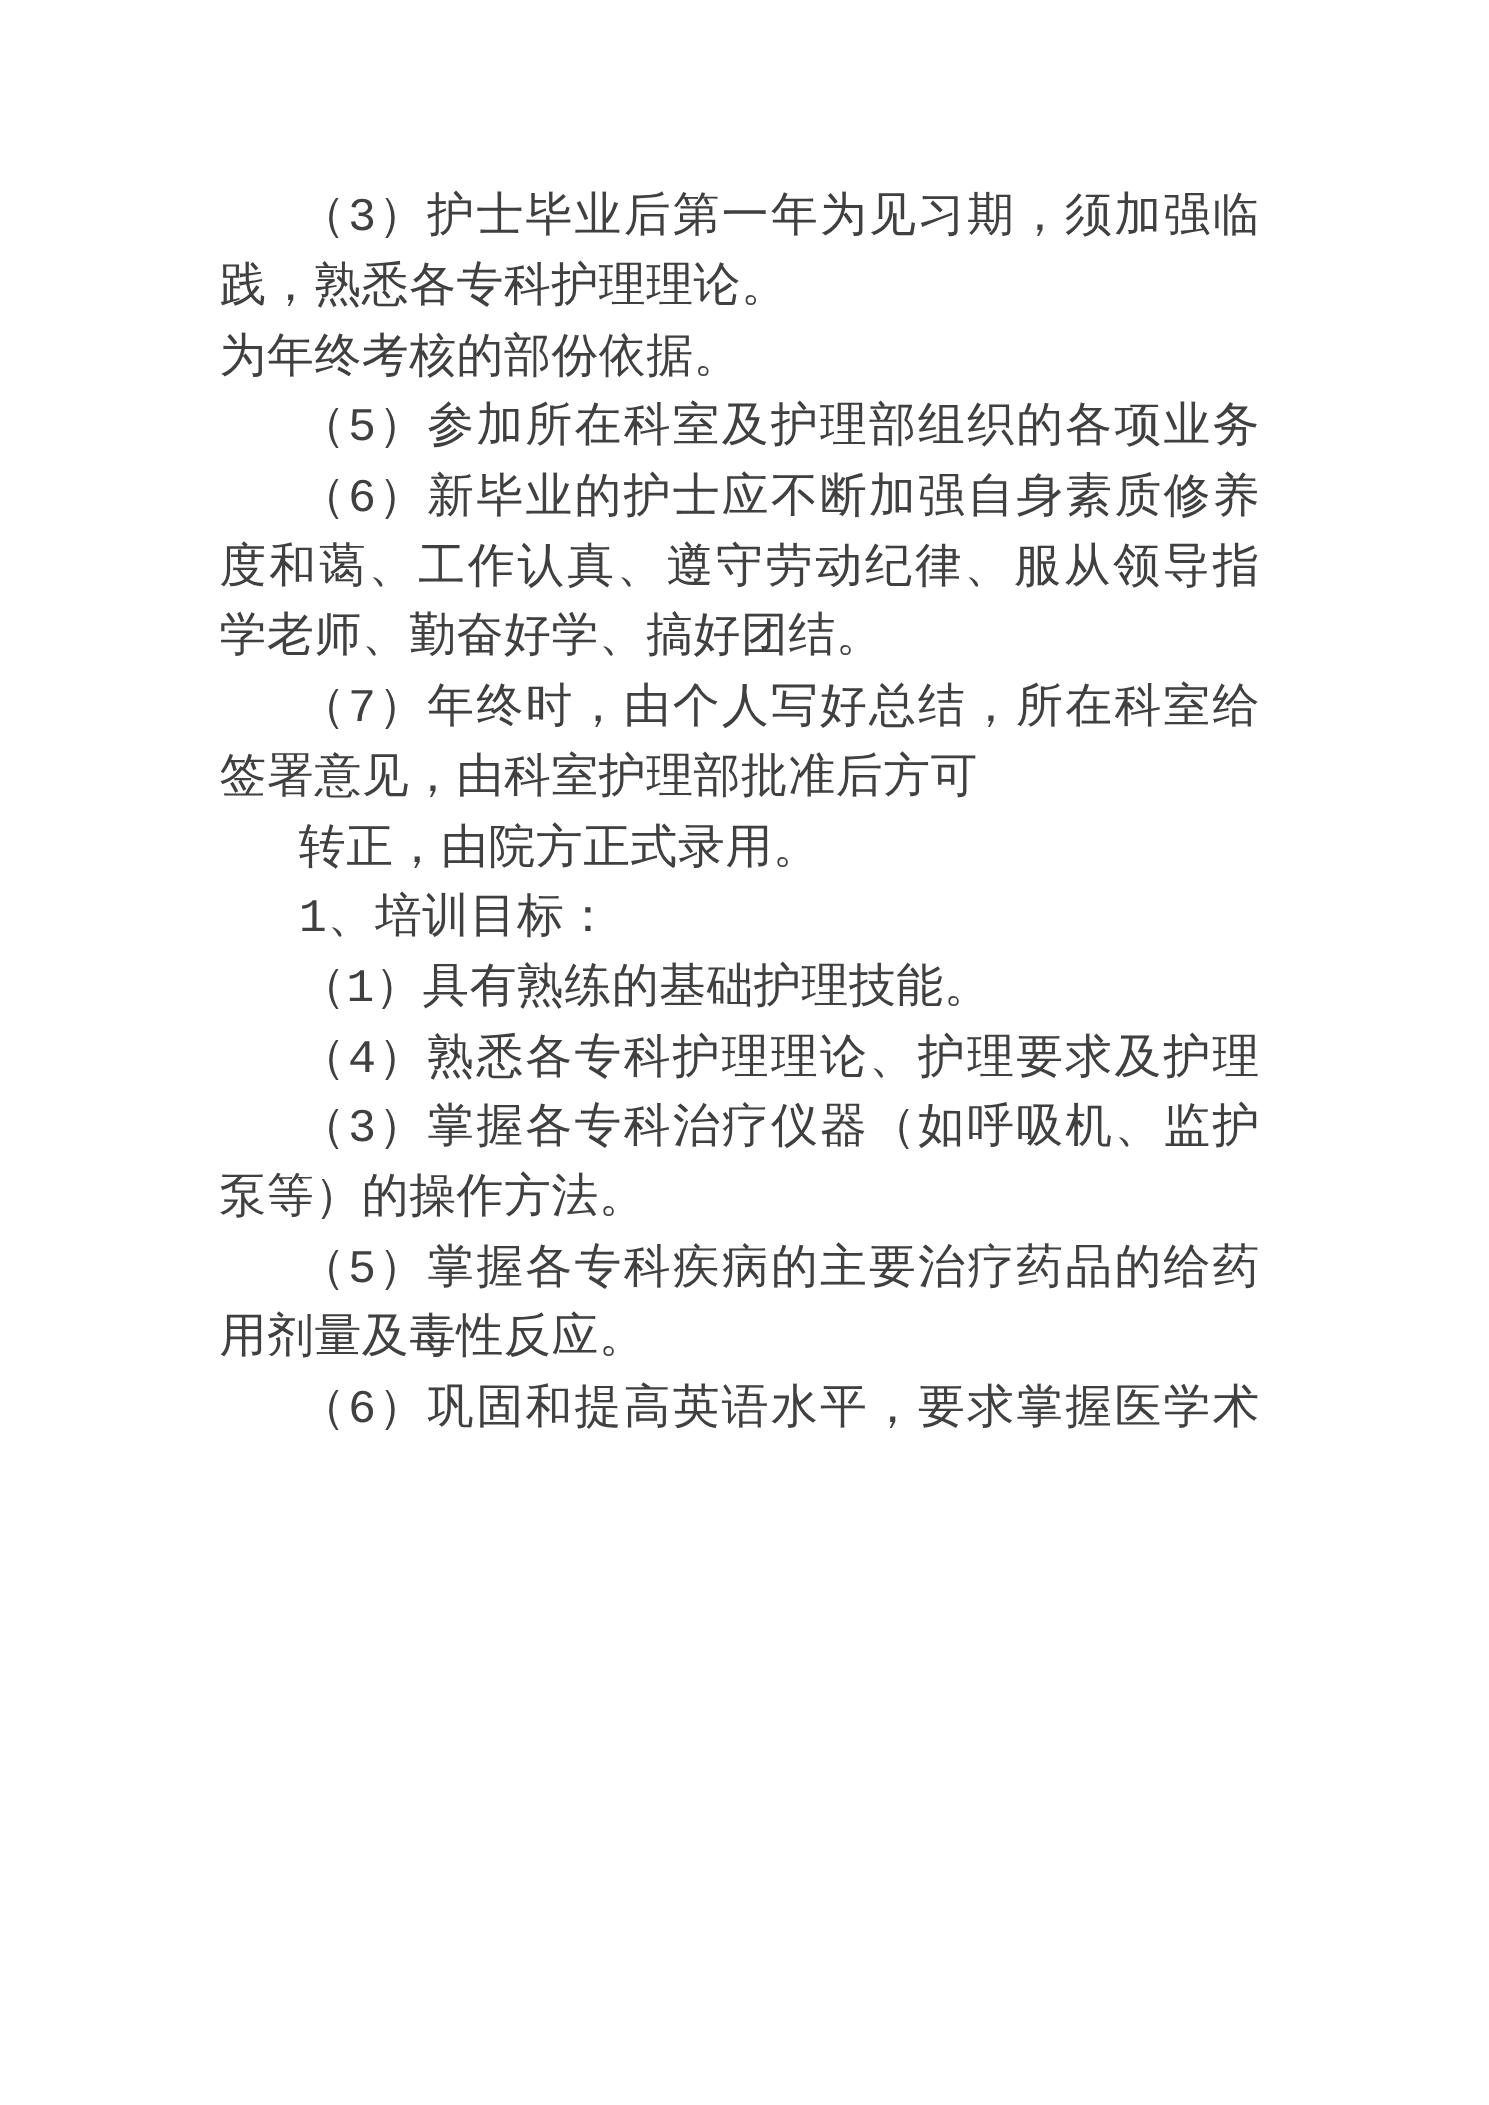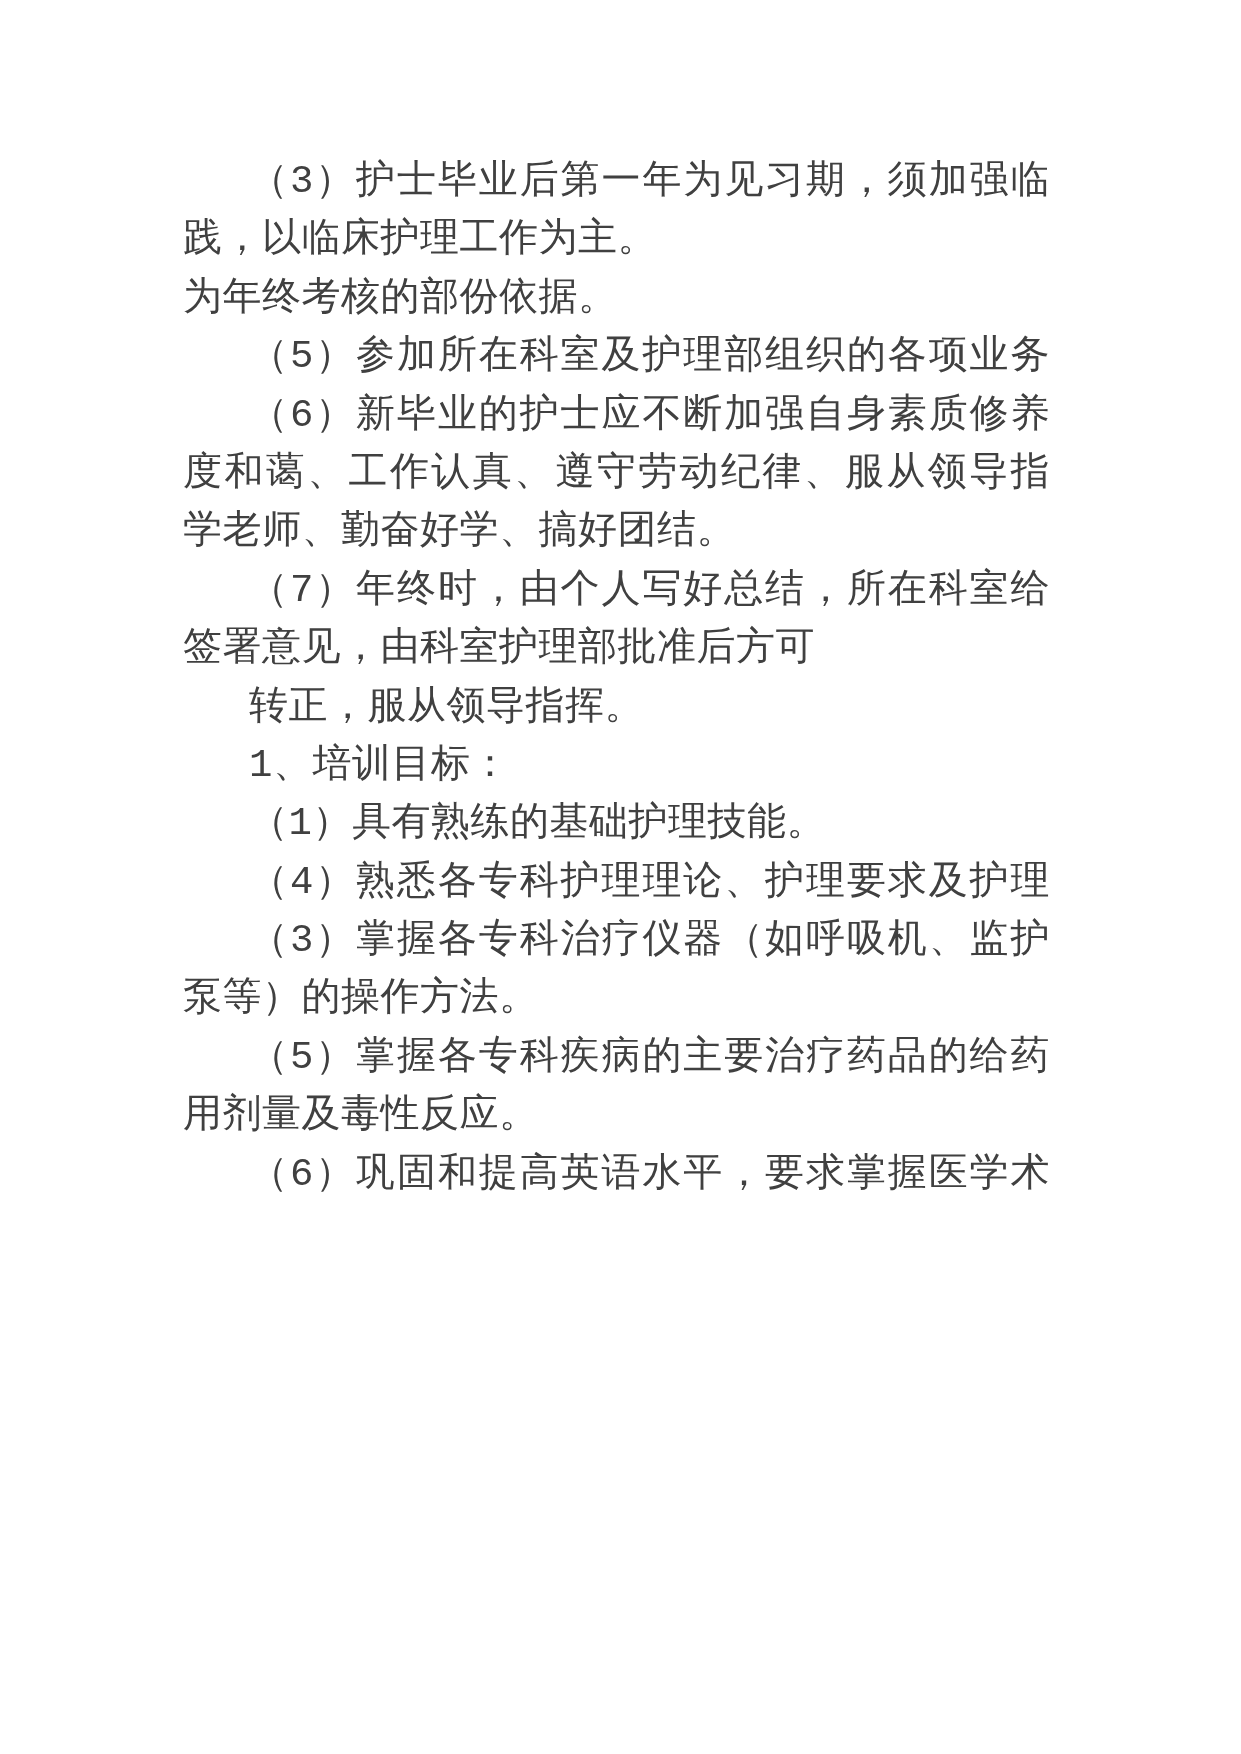--- a/index.html
+++ b/index.html
@@ -38,29 +38,29 @@
   .line.indent {
     text-indent: 66px;
   }
 </style>
 </head>
 <body>
 
 <div class="page">
   <div class="textblock">
       <div class="line indent full">（3）护士毕业后第一年为见习期，须加强临床护理实</div>
-      <div class="line">践，以临床护理工作为主。</div>
+      <div class="line">践，熟悉各专科护理理论。</div>
       <div class="line">为年终考核的部份依据。</div>
       <div class="line indent full">（5）参加所在科室及护理部组织的各项业务学习。</div>
       <div class="line indent full">（6）新毕业的护士应不断加强自身素质修养（包括思</div>
       <div class="line full">度和蔼、工作认真、遵守劳动纪律、服从领导指挥、尊敬教</div>
       <div class="line">学老师、勤奋好学、搞好团结。</div>
       <div class="line indent full">（7）年终时，由个人写好总结，所在科室给予考核并</div>
       <div class="line">签署意见，由科室护理部批准后方可</div>
-      <div class="line indent">转正，服从领导指挥。</div>
+      <div class="line indent">转正，由院方正式录用。</div>
       <div class="line indent">1、培训目标：</div>
       <div class="line indent">（1）具有熟练的基础护理技能。</div>
       <div class="line indent full">（4）熟悉各专科护理理论、护理要求及护理技术。</div>
       <div class="line indent full">（3）掌握各专科治疗仪器（如呼吸机、监护仪、输液</div>
       <div class="line">泵等）的操作方法。</div>
       <div class="line indent full">（5）掌握各专科疾病的主要治疗药品的给药方法、常</div>
       <div class="line">用剂量及毒性反应。</div>
       <div class="line indent full">（6）巩固和提高英语水平，要求掌握医学术语、各专</div>
     </div>
 </div>

